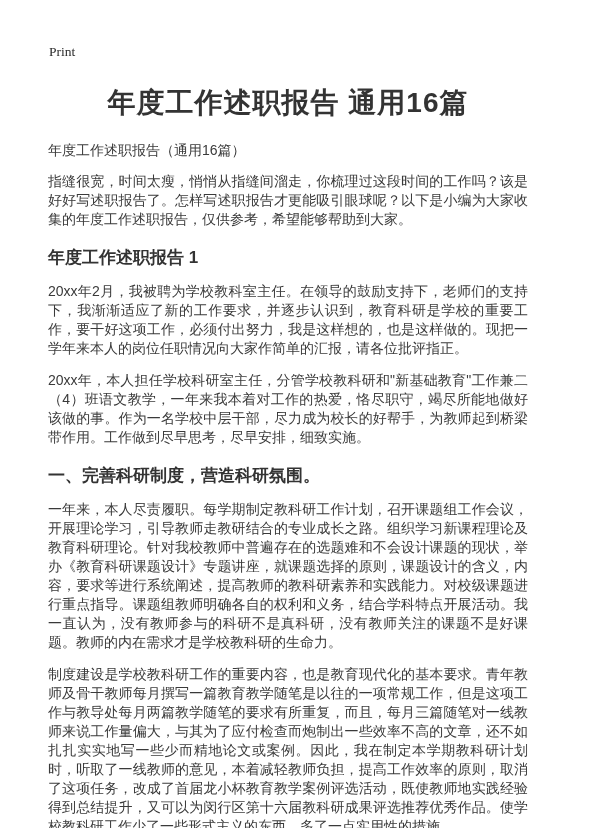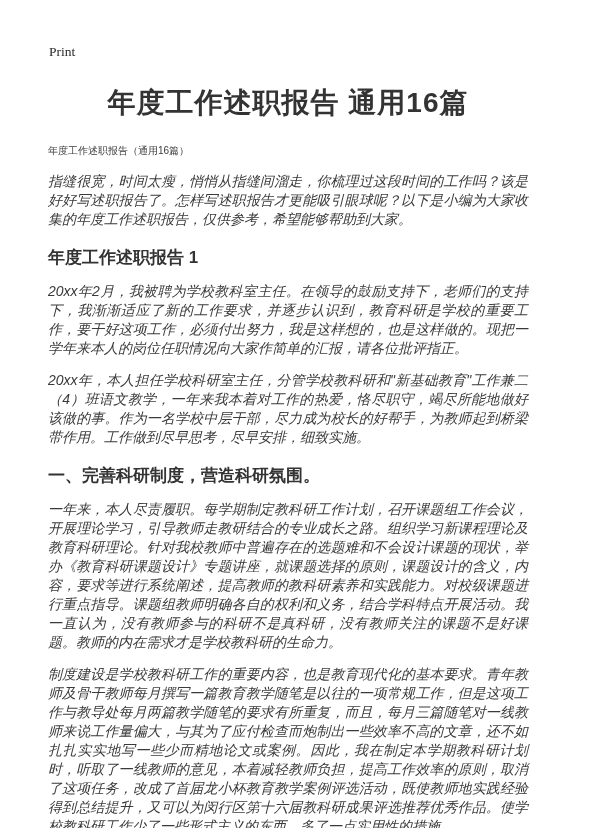--- a/index.html
+++ b/index.html
@@ -30,30 +30,29 @@
   }
   .doc-title {
     font-size: 28px;
     font-weight: bold;
     color: #333333;
     text-align: center;
     letter-spacing: 1px;
     margin: 24px 0 19px 0;
   }
   .subtitle {
-    font-size: 10px;
+    font-size: 14px;
     line-height: 19px;
     margin: 0 0 12px 0;
   }
   .para {
     font-size: 14px;
     line-height: 19px;
     text-align: justify;
     margin: 0 0 13px 0;
-    font-style: italic;
   }
   .heading {
     font-size: 17px;
     font-weight: bold;
     color: #333333;
     margin: 17px 0 13px 0;
   }
 </style>
 </head>
 <body>

